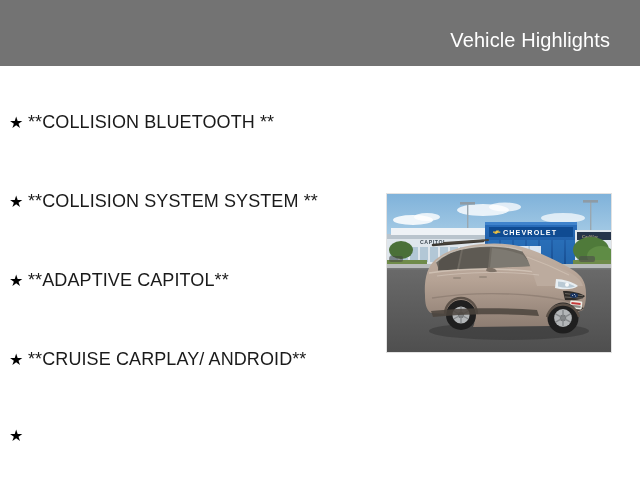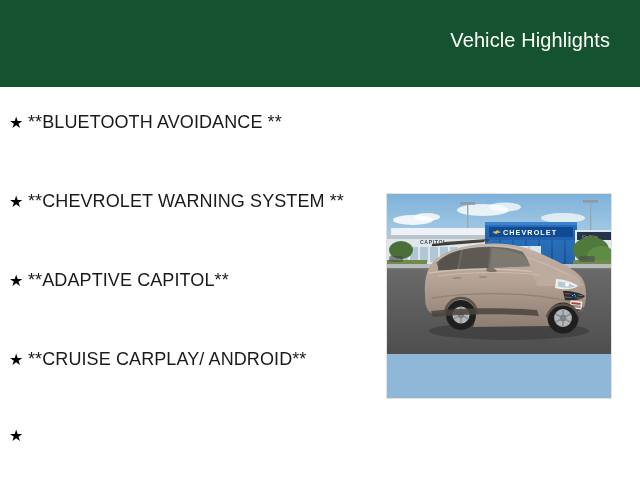--- a/index.html
+++ b/index.html
@@ -16,22 +16,22 @@
     font-family: "Liberation Sans", sans-serif;
     -webkit-font-smoothing: antialiased;
   }
 
   
   #header-bar {
     position: absolute;
     left: 0;
     top: 0;
     width: 640px;
-    height: 87px;
-    background: #14532d;
+    height: 66px;
+    background: #737373;
     box-sizing: border-box;
   }
   #header-title {
     position: absolute;
     right: 30px;
     top: 29px;
     color: #ffffff;
     font-size: 20px;
     line-height: 22px;
     letter-spacing: 0.1px;
@@ -76,43 +76,43 @@
     line-height: 20px;
     letter-spacing: 0.1px;
   }
 
   
   #vehicle-photo {
     position: absolute;
     left: 386px;
     top: 193px;
     width: 226px;
-    height: 206px;
+    height: 160px;
     overflow: hidden;
     border: 1px solid #e2e2e2;
     box-sizing: border-box;
     background: #8fb8d8;
   }
   #vehicle-photo svg { display: block; }
 </style>
 </head>
 <body>
 
 <div id="header-bar">
   <div id="header-title">Vehicle Highlights</div>
 </div>
 
 <ul id="highlights-list">
   <li class="highlight-item">
     <span class="star-bullet">★</span>
-    <span class="highlight-text">**BLUETOOTH AVOIDANCE **</span>
-  </li>
-  <li class="highlight-item">
-    <span class="star-bullet">★</span>
-    <span class="highlight-text">**CHEVROLET WARNING SYSTEM **</span>
+    <span class="highlight-text">**COLLISION BLUETOOTH **</span>
+  </li>
+  <li class="highlight-item">
+    <span class="star-bullet">★</span>
+    <span class="highlight-text">**COLLISION SYSTEM SYSTEM **</span>
   </li>
   <li class="highlight-item">
     <span class="star-bullet">★</span>
     <span class="highlight-text">**ADAPTIVE CAPITOL**</span>
   </li>
   <li class="highlight-item">
     <span class="star-bullet">★</span>
     <span class="highlight-text">**CRUISE CARPLAY/ ANDROID**</span>
   </li>
   <li class="highlight-item">

